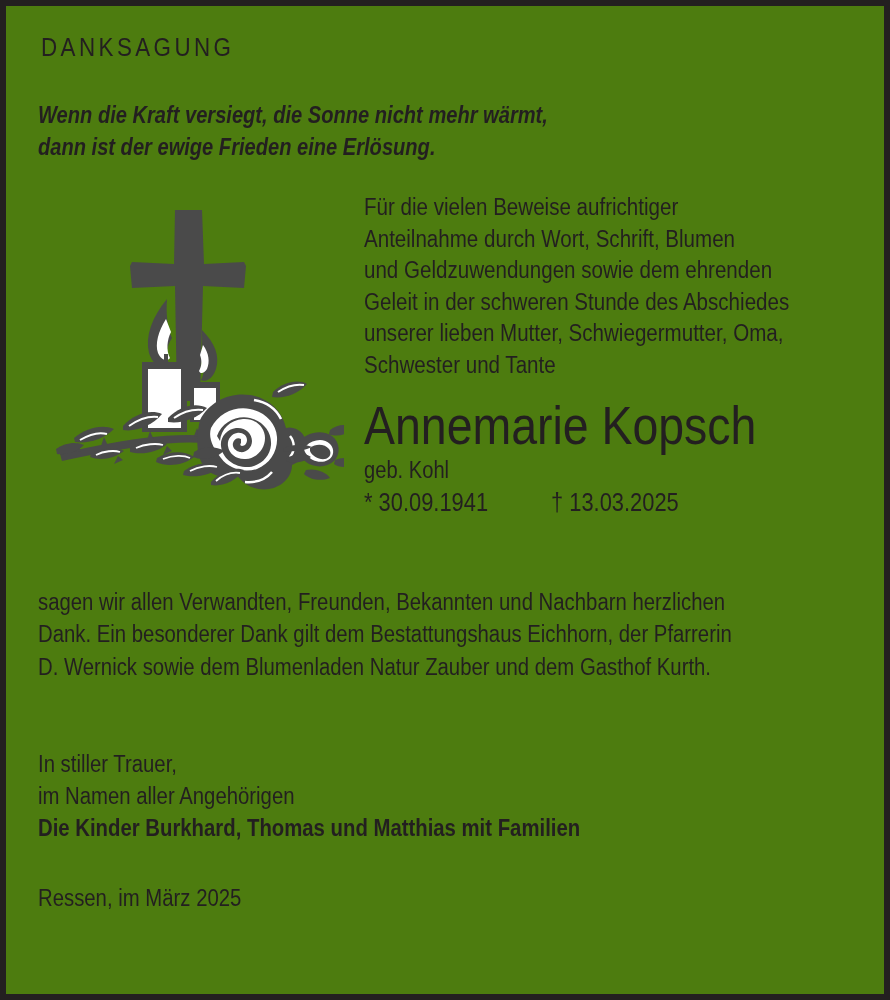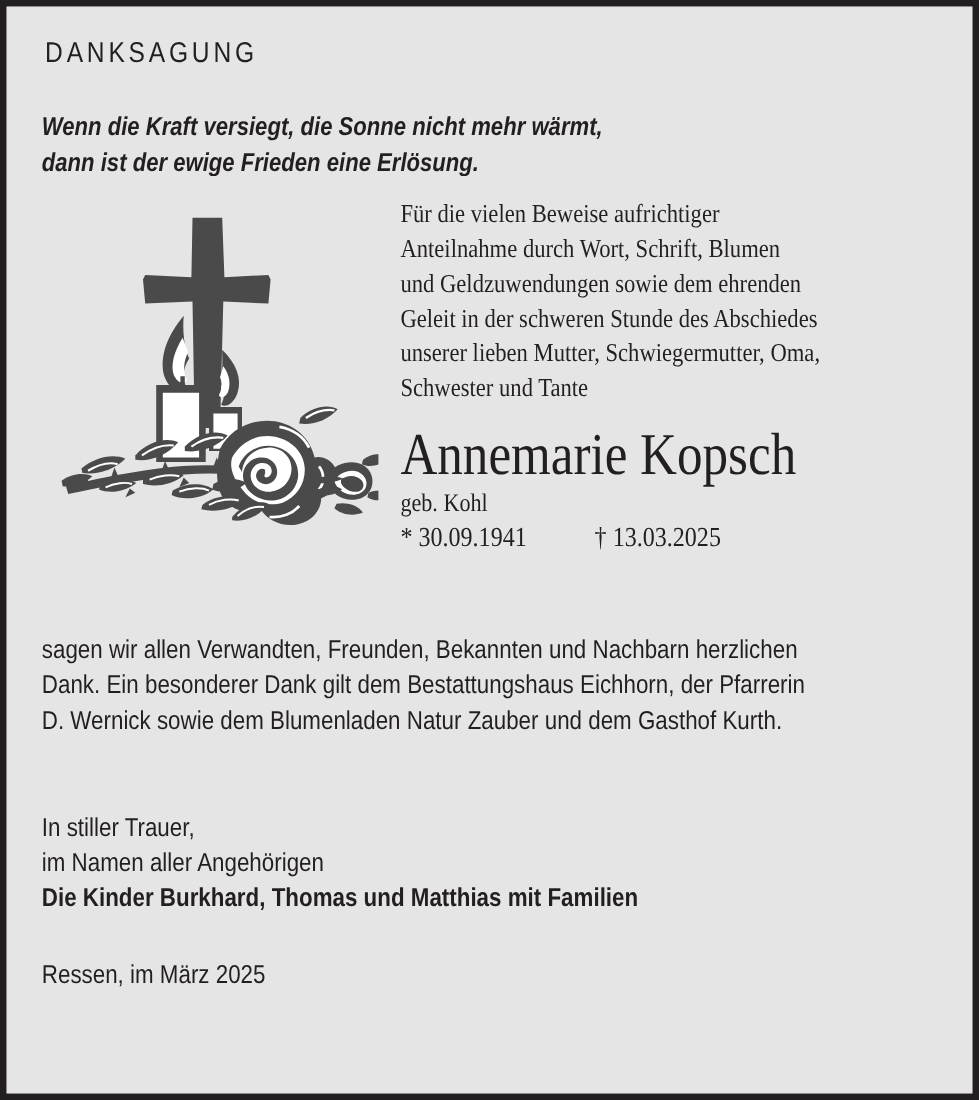--- a/index.html
+++ b/index.html
@@ -22,21 +22,21 @@
     height: 1000px;
     background: #ffffff;
     border: 6px solid #231f20;
     overflow: hidden;
   }
   #notice-inner {
     position: relative;
     box-sizing: border-box;
     width: 100%;
     height: 100%;
-    background: #e5e5e5;
+    background: #4d7c0f;
     padding: 28px 30px 0 32px;
   }
 
   
   .ttl {
     font-size: 26px;
     letter-spacing: 4.0px;
     color: #231f20;
     font-weight: 400;
     transform: scaleX(0.86);
@@ -55,23 +55,22 @@
     color: #231f20;
     transform: scaleX(0.855);
     transform-origin: left top;
     white-space: nowrap;
   }
   .verse div { margin: 0; }
 
   
   .middle {
     position: relative;
-    margin-top: 16px;
+    margin-top: 28px;
     height: 372px;
-    font-family: Liberation Serif, serif;
   }
 
   .art {
     position: absolute;
     left: 6px;
     top: 4px;
     width: 300px;
     height: 300px;
   }
   .art svg { display: block; width: 100%; height: 100%; }

